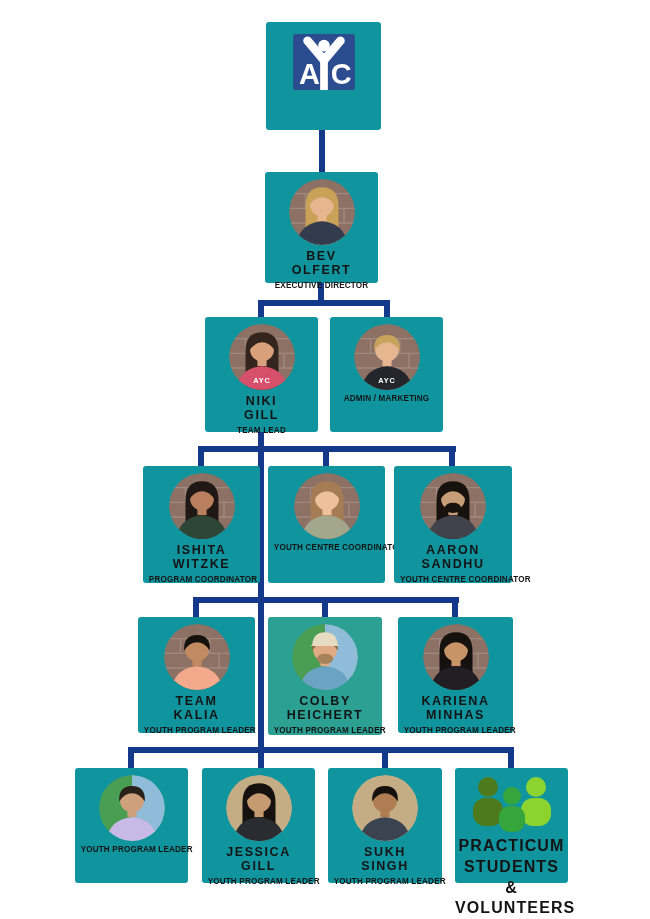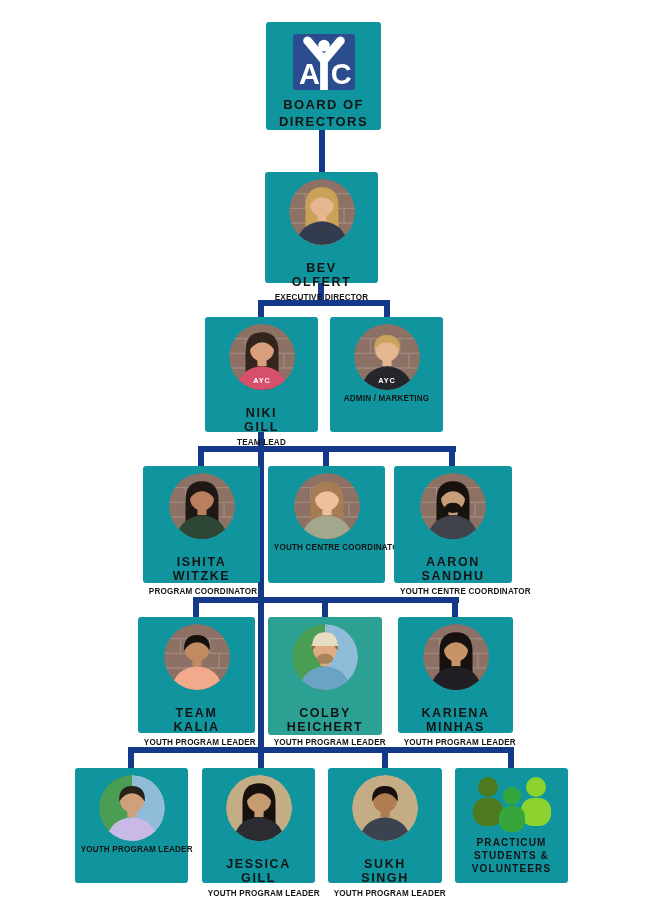--- a/index.html
+++ b/index.html
@@ -4,28 +4,28 @@
 <style>
   html,body{margin:0;padding:0;background:#ffffff;}
   .canvas{position:relative;width:650px;height:919px;background:#ffffff;overflow:hidden;
           font-family:"Liberation Sans",sans-serif;}
   
   .line{position:absolute;background:var(--connector_navy,#15398a);}
   
   .card{position:absolute;background:var(--box_teal,#10959f);border-radius:3px;text-align:center;}
   .card.alt{background:var(--box_teal_alt,#2ba093);}
   .avatar{width:66px;height:66px;border-radius:50%;display:block;margin:7px auto 0;}
-  .name{margin-top:16px;font-weight:bold;font-size:12.5px;letter-spacing:1.6px;
+  .name{margin-top:4px;font-weight:bold;font-size:12.5px;letter-spacing:1.6px;
         line-height:1.12;color:var(--text_dark,#141414);}
   .title{margin-top:3px;font-weight:bold;font-size:9px;letter-spacing:.2px;
          color:var(--text_dark,#141414);transform:scaleX(.9);transform-origin:50% 50%;white-space:nowrap;}
   .board-card .logo{display:block;margin:12px auto 0;width:62px;height:56px;}
   .board-label{margin-top:7px;font-weight:bold;font-size:13px;letter-spacing:1.4px;
                line-height:1.3;color:var(--text_dark,#141414);}
-  .practicum-label{margin-top:2px;font-weight:bold;font-size:10px;letter-spacing:1.1px;
+  .practicum-label{margin-top:2px;font-weight:bold;font-size:16px;letter-spacing:1.1px;
                    line-height:1.3;color:var(--text_dark,#141414);}
   .group-icon{display:block;margin:8px auto 0;width:88px;height:58px;}
 </style>
 </head>
 <body>
 
 <div class="canvas">
 
   <div class="line" style="left:319px;top:130px;width:6px;height:44px"></div>
 
@@ -54,24 +54,20 @@
   <div class="card board-card" style="left:266px;top:22px;width:115px;height:108px">
     <svg class="logo" viewBox="0 0 64 58">
       <rect width="64" height="58" rx="2" style="fill:var(--logo_blue,#2b4d90)"></rect>
       <path d="M32,27 L15,7" stroke="#ffffff" stroke-width="9" stroke-linecap="round" fill="none"></path>
       <path d="M32,27 L49,7" stroke="#ffffff" stroke-width="9" stroke-linecap="round" fill="none"></path>
       <circle cx="32" cy="12" r="6" fill="#ffffff"></circle>
       <rect x="28" y="22" width="8" height="36" fill="#ffffff"></rect>
       <text x="6" y="52" style="fill:#ffffff;font:bold 30px 'Liberation Sans',sans-serif">A</text>
       <text x="39" y="52" style="fill:#ffffff;font:bold 30px 'Liberation Sans',sans-serif">C</text>
     </svg>
-    <div class="board-label">
-      <span>BOARD OF</span><br>
-      <span>DIRECTORS</span>
-    </div>
   </div>
 
   <div class="card" style="left:265px;top:172px;width:113px;height:111px">
     <svg class="avatar" viewBox="0 0 72 72" style="--bg1: #8c7164; --brick: 1; --hair: #c9a157; --long: 1; --skin: #e6b691; --shirt: #323c4e;">
       <clipPath id="c0">
           <circle cx="36" cy="36" r="36"></circle>
         </clipPath>
       <g clip-path="url(#c0)">
         <rect width="72" height="72" style="fill:var(--bg1,#888)"></rect>
         <rect x="36" width="36" height="72" style="fill:var(--bg2,var(--bg1,#888))"></rect>

